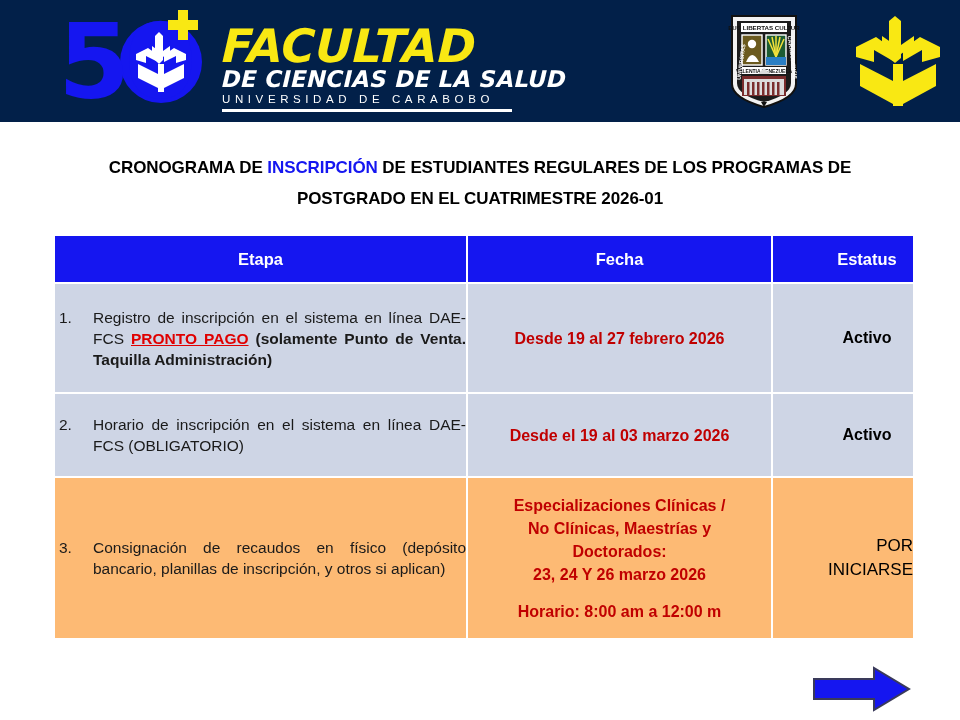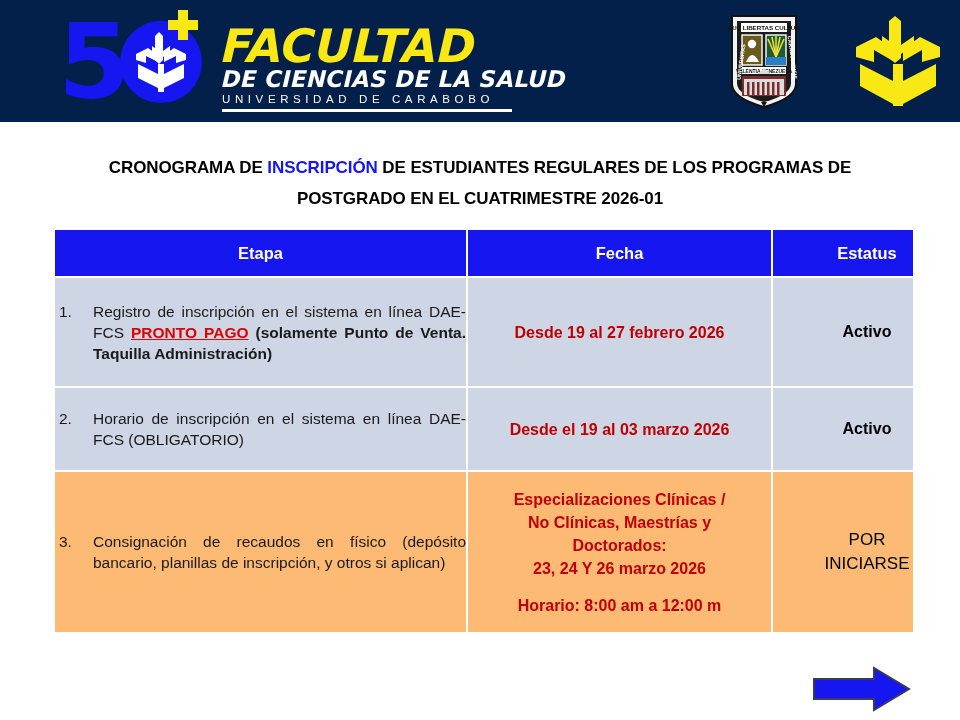--- a/index.html
+++ b/index.html
@@ -146,21 +146,21 @@
     line-height: 31px;
     color: #000000;
     letter-spacing: -0.1px;
   }
   .title-highlight { color: #1516f0; }
 
   
   .schedule-table {
     position: absolute;
     left: 55px;
-    top: 230px;
+    top: 236px;
     width: 858px;
     border-collapse: separate;
     border-spacing: 0;
     table-layout: fixed;
   }
   .schedule-table th,
   .schedule-table td {
     border-right: 2px solid #ffffff;
     border-bottom: 2px solid #ffffff;
     padding: 0;
@@ -231,21 +231,21 @@
 
   .cell-estatus {
     text-align: center;
     font-family: "Liberation Sans", sans-serif;
     font-weight: bold;
     font-size: 16px;
     line-height: 22px;
     color: #000000;
     padding: 8px 4px;
   }
-  .cell-estatus.light { font-weight: normal; font-size: 17px; line-height: 24px; }
+  .cell-estatus.light { font-weight: normal; font-size: 17px; line-height: 24px; text-align: right; }
 
   .row-h1 td { height: 108px; }
   .row-h2 td { height: 82px; }
   .row-h3 td { height: 160px; }
 
   
   .next-arrow {
     position: absolute;
     left: 812px;
     top: 666px;

